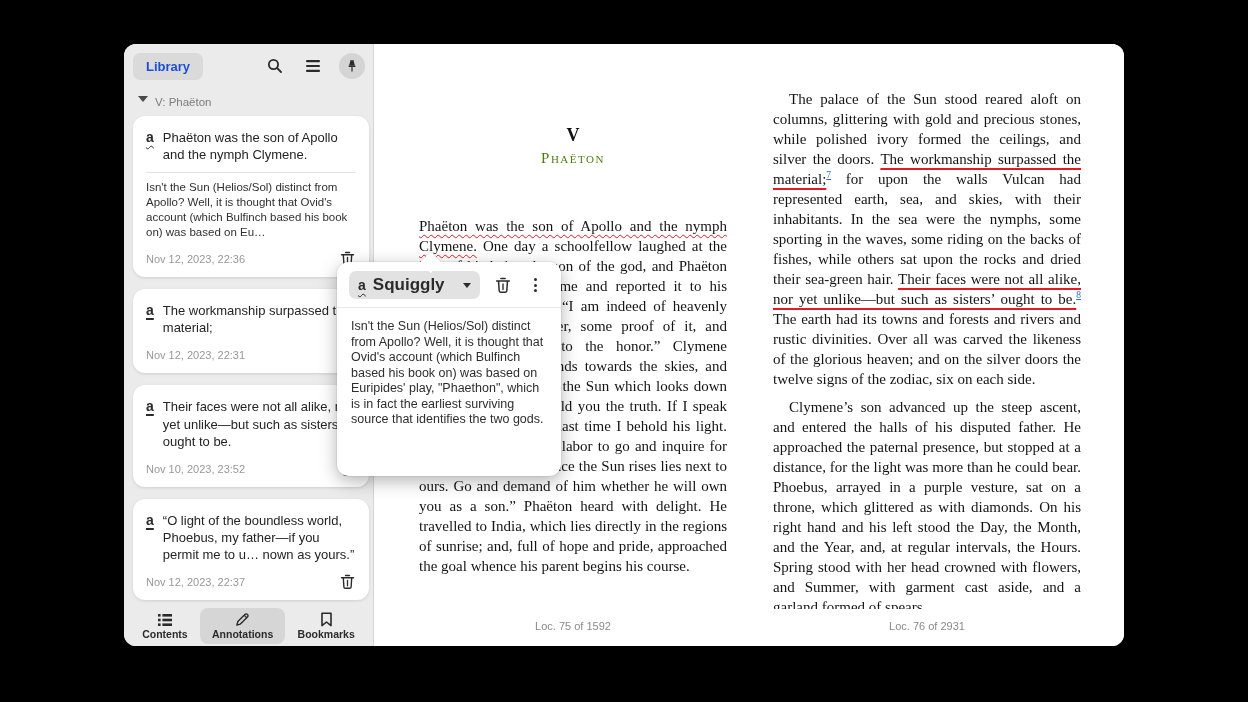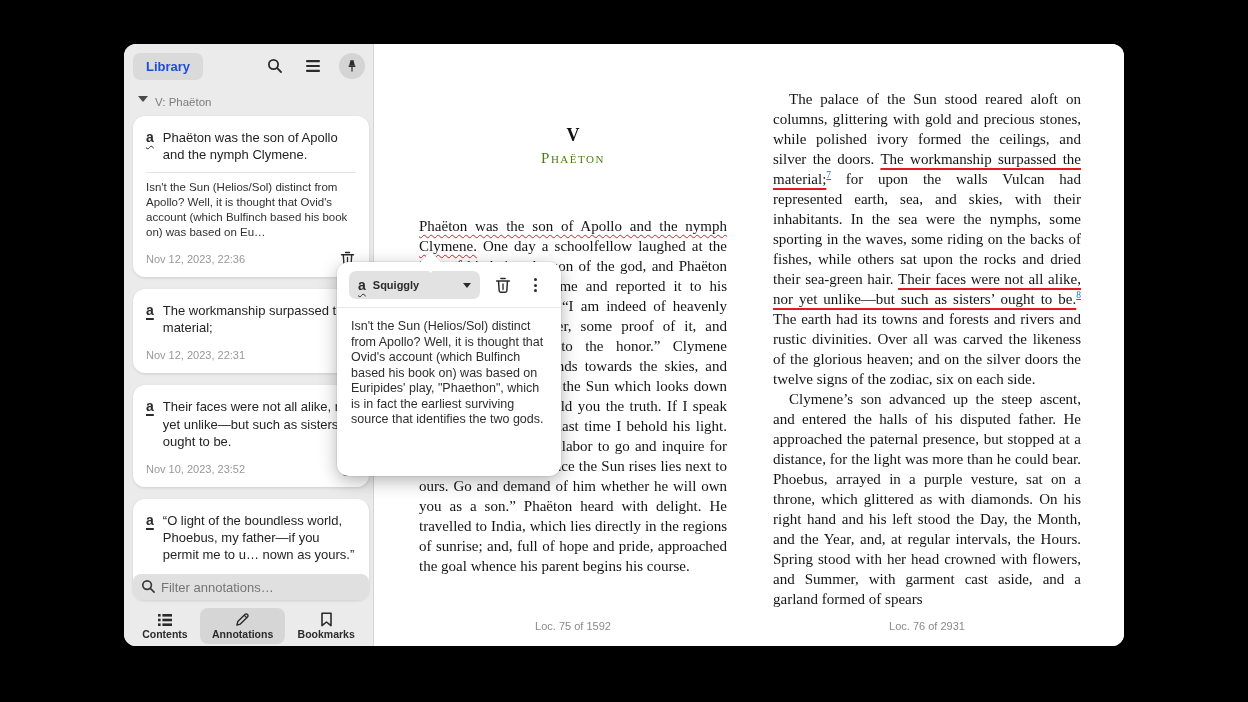--- a/index.html
+++ b/index.html
@@ -72,21 +72,21 @@
   .page{position:absolute;top:0;height:602px;padding-top:45px;}
   .page-left{left:44px;width:308px;}
   .page-right{left:398px;width:308px;}
   .chapter-head{text-align:center;margin-top:36px;}
   .chapter-num{font-family:"Liberation Serif",serif;font-size:18px;font-weight:700;color:#111;}
   .chapter-title{font-family:"Liberation Serif",serif;font-size:15px;color:#4d7c0f;
     font-variant:small-caps;letter-spacing:1.5px;margin-top:4px;}
   .book-text{font-family:"Liberation Serif",serif;font-size:15px;line-height:20px;
     color:#141414;text-align:justify;}
   .page-left .book-text{margin-top:49px;}
-  .book-text p + p{margin-top:0;}
+  .book-text p + p{margin-top:8px;}
   .book-text p.indent{text-indent:16px;}
   .seg-squiggly{text-decoration:underline wavy var(--red) 1px;
     text-underline-offset:3px;text-decoration-skip-ink:none;}
   .seg-redline{text-decoration:underline solid var(--red) 2px;
     text-underline-offset:4px;text-decoration-skip-ink:none;}
   sup.noteref{color:var(--blue);font-size:9.5px;line-height:0;text-decoration:underline;cursor:pointer;}
   .page-footer{position:absolute;bottom:14px;left:0;width:100%;text-align:center;
     font-size:11px;color:#8a8a8a;}
   .right-clip{height:520px;overflow:hidden;}
   
@@ -97,21 +97,21 @@
   .popover-caret{
     position:absolute;left:86px;top:-7px;width:15px;height:15px;background:#fff;
     transform:rotate(45deg);border-radius:2px 0 0 0;
     box-shadow:-1px -1px 1px rgba(0,0,0,.07);
   }
   .popover-head{display:flex;align-items:center;padding:9px 12px 8px 12px;gap:14px;}
   .style-pill{
     display:flex;align-items:center;gap:7px;background:#e2e2e2;border:none;border-radius:7px;
     padding:5px 9px;height:28px;cursor:pointer;flex:0 0 auto;width:131px;font-family:inherit;
   }
-  .pill-label{font-size:11px;font-weight:600;color:#2b2b2b;flex:1;text-align:left;}
+  .pill-label{font-size:17px;font-weight:600;color:#2b2b2b;flex:1;text-align:left;}
   .caret-down{width:0;height:0;border-left:4.5px solid transparent;border-right:4.5px solid transparent;
     border-top:5.5px solid #2b2b2b;}
   .kebab{display:flex;flex-direction:column;gap:2.5px;align-items:center;}
   .kebab i{width:3px;height:3px;border-radius:50%;background:#2b2b2b;display:block;}
   .popover-sep{height:1px;background:#e8e8e8;}
   .popover-note{padding:11px 14px;font-size:12.5px;line-height:15.5px;color:#2e2e2e;}
   svg{display:block;}
 </style>
 </head>
 <body>
@@ -235,29 +235,20 @@
                   <path d="M3.3 3.8l.6 9.2a1.4 1.4 0 0 0 1.4 1.3h4.4a1.4 1.4 0 0 0 1.4-1.3l.6-9.2" fill="none" stroke="#2b2b2b" stroke-width="1.4"></path>
                   <path d="M7.5 6.5v5.3" stroke="#2b2b2b" stroke-width="1.3" stroke-linecap="round"></path>
                 </svg>
             </span>
           </button>
         </div>
       </div>
 
     </div>
 
-    <div class="filter-wrap">
-      <span class="filter-icon">
-        <svg width="15" height="15" viewBox="0 0 16 16">
-            <circle cx="6.5" cy="6.5" r="4.6" fill="none" stroke="#3a3a3a" stroke-width="1.8"></circle>
-            <line x1="10.2" y1="10.2" x2="14" y2="14" stroke="#3a3a3a" stroke-width="1.8" stroke-linecap="round"></line>
-          </svg>
-      </span>
-      <input class="filter-input" type="text" placeholder="Filter annotations…" style="">
-    </div>
 
     <div class="tabbar">
       <button class="tab">
         <span>
           <svg width="16" height="14" viewBox="0 0 16 14">
               <rect x="1" y="1" width="2.6" height="2.6" fill="#2b2b2b"></rect>
               <rect x="5.4" y="1" width="9.6" height="2.6" fill="#2b2b2b"></rect>
               <rect x="1" y="5.7" width="2.6" height="2.6" fill="#2b2b2b"></rect>
               <rect x="5.4" y="5.7" width="9.6" height="2.6" fill="#2b2b2b"></rect>
               <rect x="1" y="10.4" width="2.6" height="2.6" fill="#2b2b2b"></rect>

